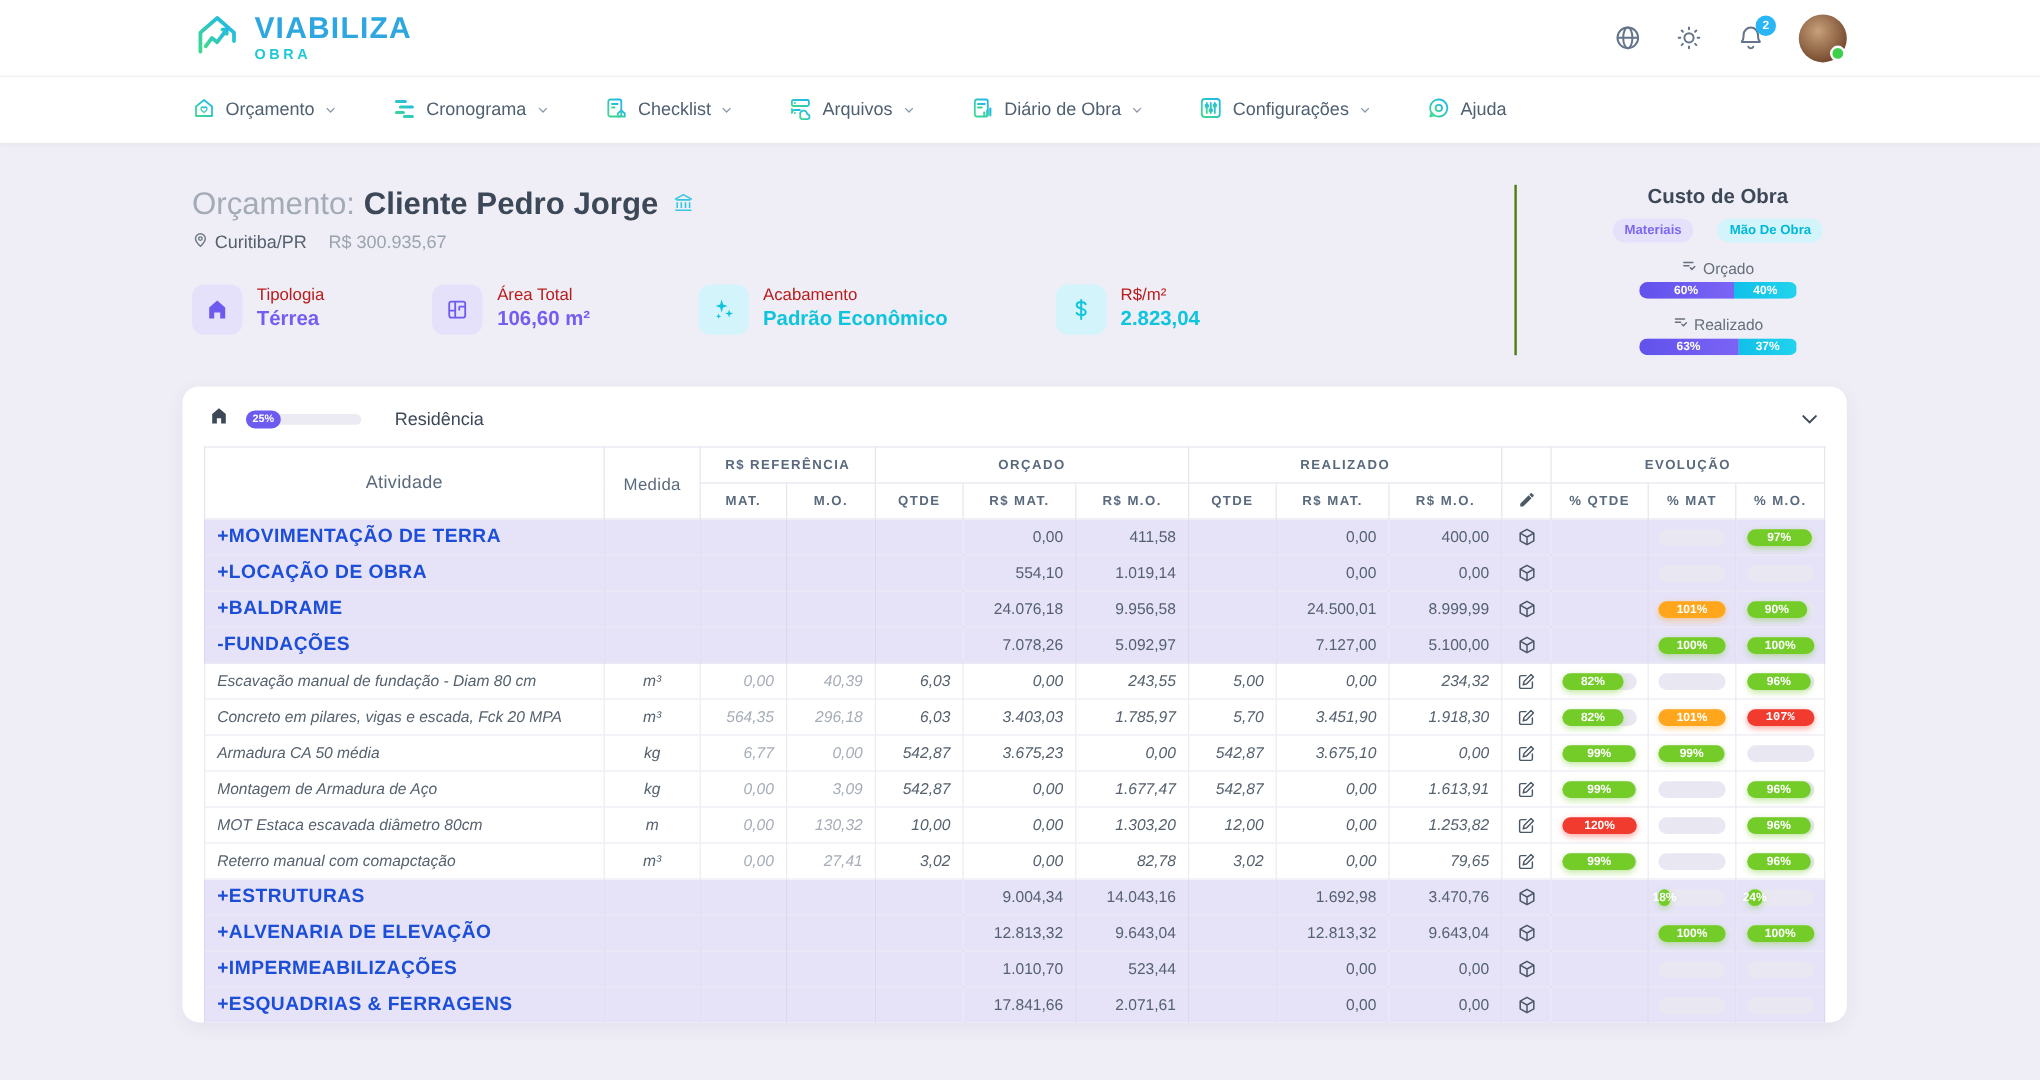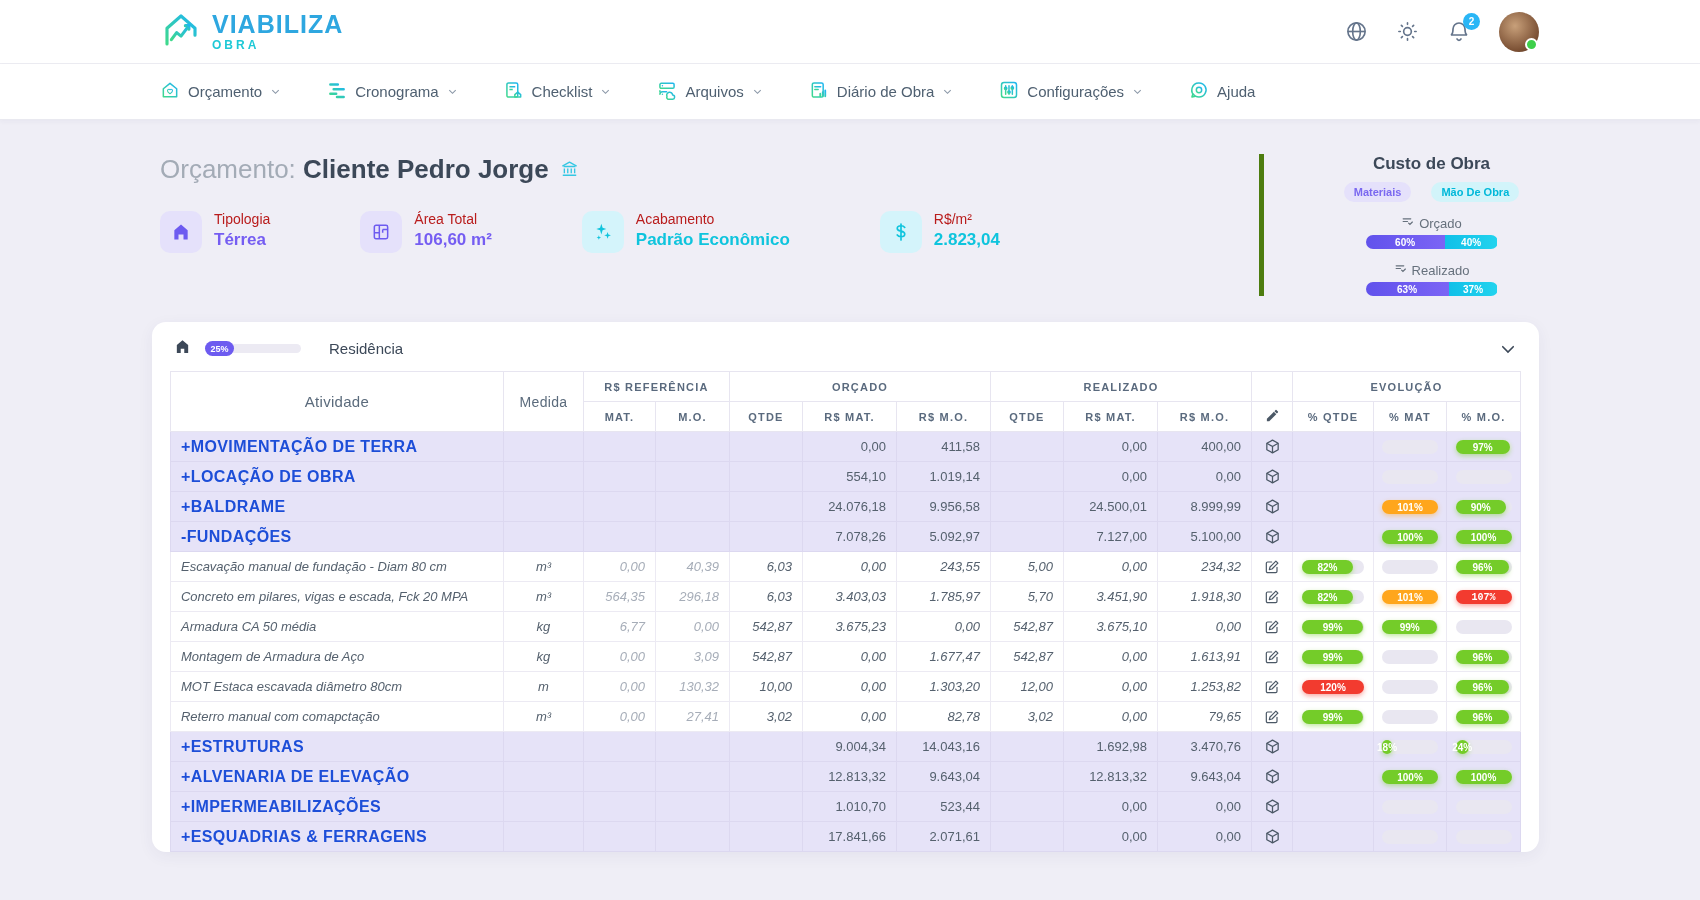--- a/index.html
+++ b/index.html
@@ -41,21 +41,21 @@
   .cards { display:flex; gap:90px; margin-top:26px; }
   .card-i { display:flex; align-items:flex-start; gap:12px; }
   .ci-icn { width:42px; height:42px; border-radius:10px; display:flex; align-items:center; justify-content:center; }
   .ci-icn.purple { background:#e5e1fb; color:#6d5bf0; }
   .ci-icn.cyan { background:#d4f4fb; color:#0fc4dd; }
   .ci-lab { font-size:14px; color:#b91c1c; }
   .ci-val { font-size:17px; font-weight:700; margin-top:3px; }
   .ci-val.purple { color:#755df2; }
   .ci-val.cyan { color:#0fc4dd; }
 
-  .sum-right { display:flex; gap:56px; border-left:5px solid #4d7c0f; padding-left:60px; margin-left:40px; }
+  .sum-right { display:flex; gap:56px; border-left:2px solid #4d7c0f; padding-left:60px; margin-left:40px; }
   .cost-block { width:215px; text-align:center; }
   .cost-title { font-size:17px; font-weight:700; color:#3c4858; }
   .cost-badges { display:flex; gap:20px; justify-content:center; margin-top:8px; }
   .cbadge { font-size:11px; font-weight:700; padding:4px 10px; border-radius:10px; }
   .cbadge.purple { background:#e5e1fb; color:#7a68f0; }
   .cbadge.cyan { background:#d2f4fa; color:#00b8d9; }
   .bar-label { display:flex; align-items:center; justify-content:center; gap:5px; font-size:13px; color:#66707c; margin-top:13px; }
   .split-bar { width:132px; height:14px; border-radius:7px; overflow:hidden; display:flex; margin:4px auto 0; }
   .seg { display:flex; align-items:center; justify-content:center; font-size:10px; font-weight:700; color:#fff; }
   .seg.mat { background:linear-gradient(90deg,#6152ec,#7b64f5); }
@@ -239,20 +239,30 @@
 <div class="summary">
   <div class="sum-left">
     <div class="page-title">
       <span class="prefix">Orçamento:</span>
       <span class="name">Cliente Pedro Jorge</span>
       <span class="bicon"><svg width="19" height="19" viewBox="0 0 24 24" fill="none" stroke="currentColor" stroke-width="1.7" stroke-linejoin="round">
             <path d="M3 9l9-5 9 5"></path>
             <path d="M4.5 9.5h15M5.5 12v6M9.8 12v6M14.2 12v6M18.5 12v6M3.5 20.5h17"></path>
           </svg></span>
     </div>
+    <div class="meta">
+      <span class="loc">
+        <span><svg width="14" height="14" viewBox="0 0 24 24" fill="none" stroke="#6b7682" stroke-width="2">
+              <path d="M12 21s7-6.1 7-11a7 7 0 1 0-14 0c0 4.9 7 11 7 11z"></path>
+              <circle cx="12" cy="10" r="2.5"></circle>
+            </svg></span>
+        <span>Curitiba/PR</span>
+      </span>
+      <span class="total">R$ 300.935,67</span>
+    </div>
     <div class="cards">
       <div class="card-i">
         <span class="ci-icn purple">
             <svg width="20" height="20" viewBox="0 0 24 24" fill="currentColor">
               <path d="M12 3 4 10v11h5v-6h6v6h5V10z"></path>
             </svg>
           </span>
         <span>
             <div class="ci-lab">Tipologia</div>
         <div class="ci-val purple">Térrea</div>

